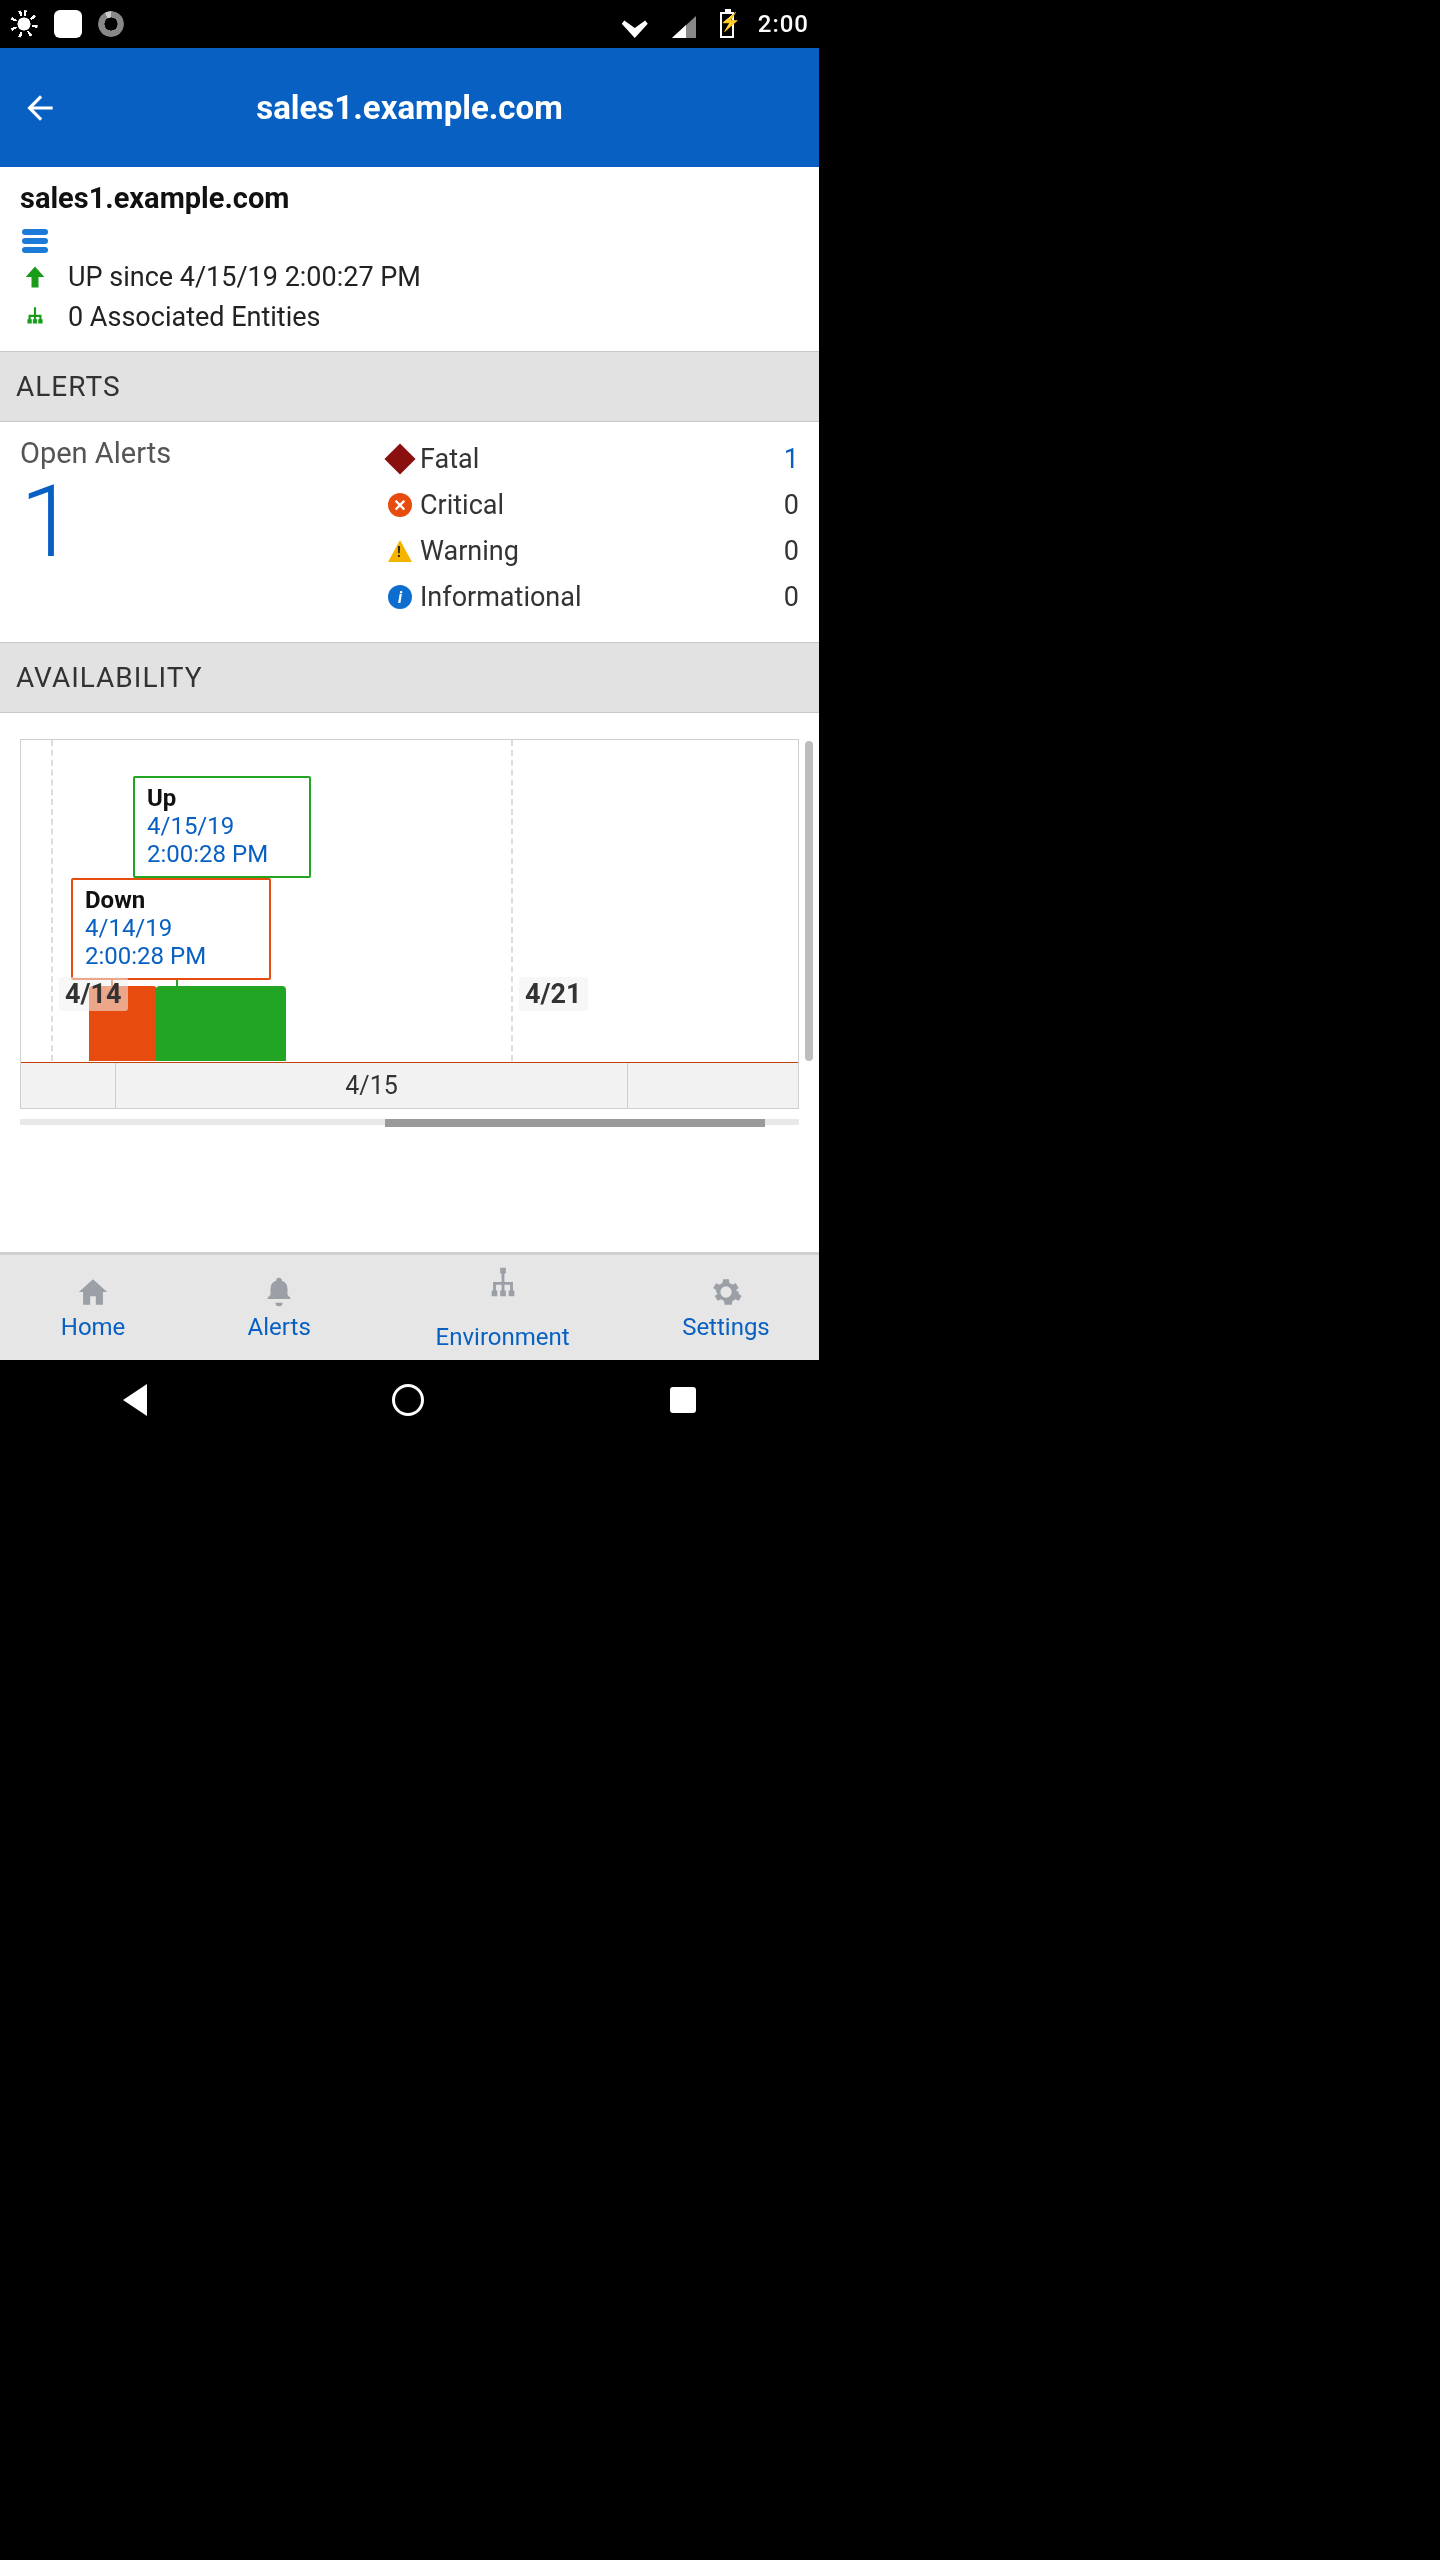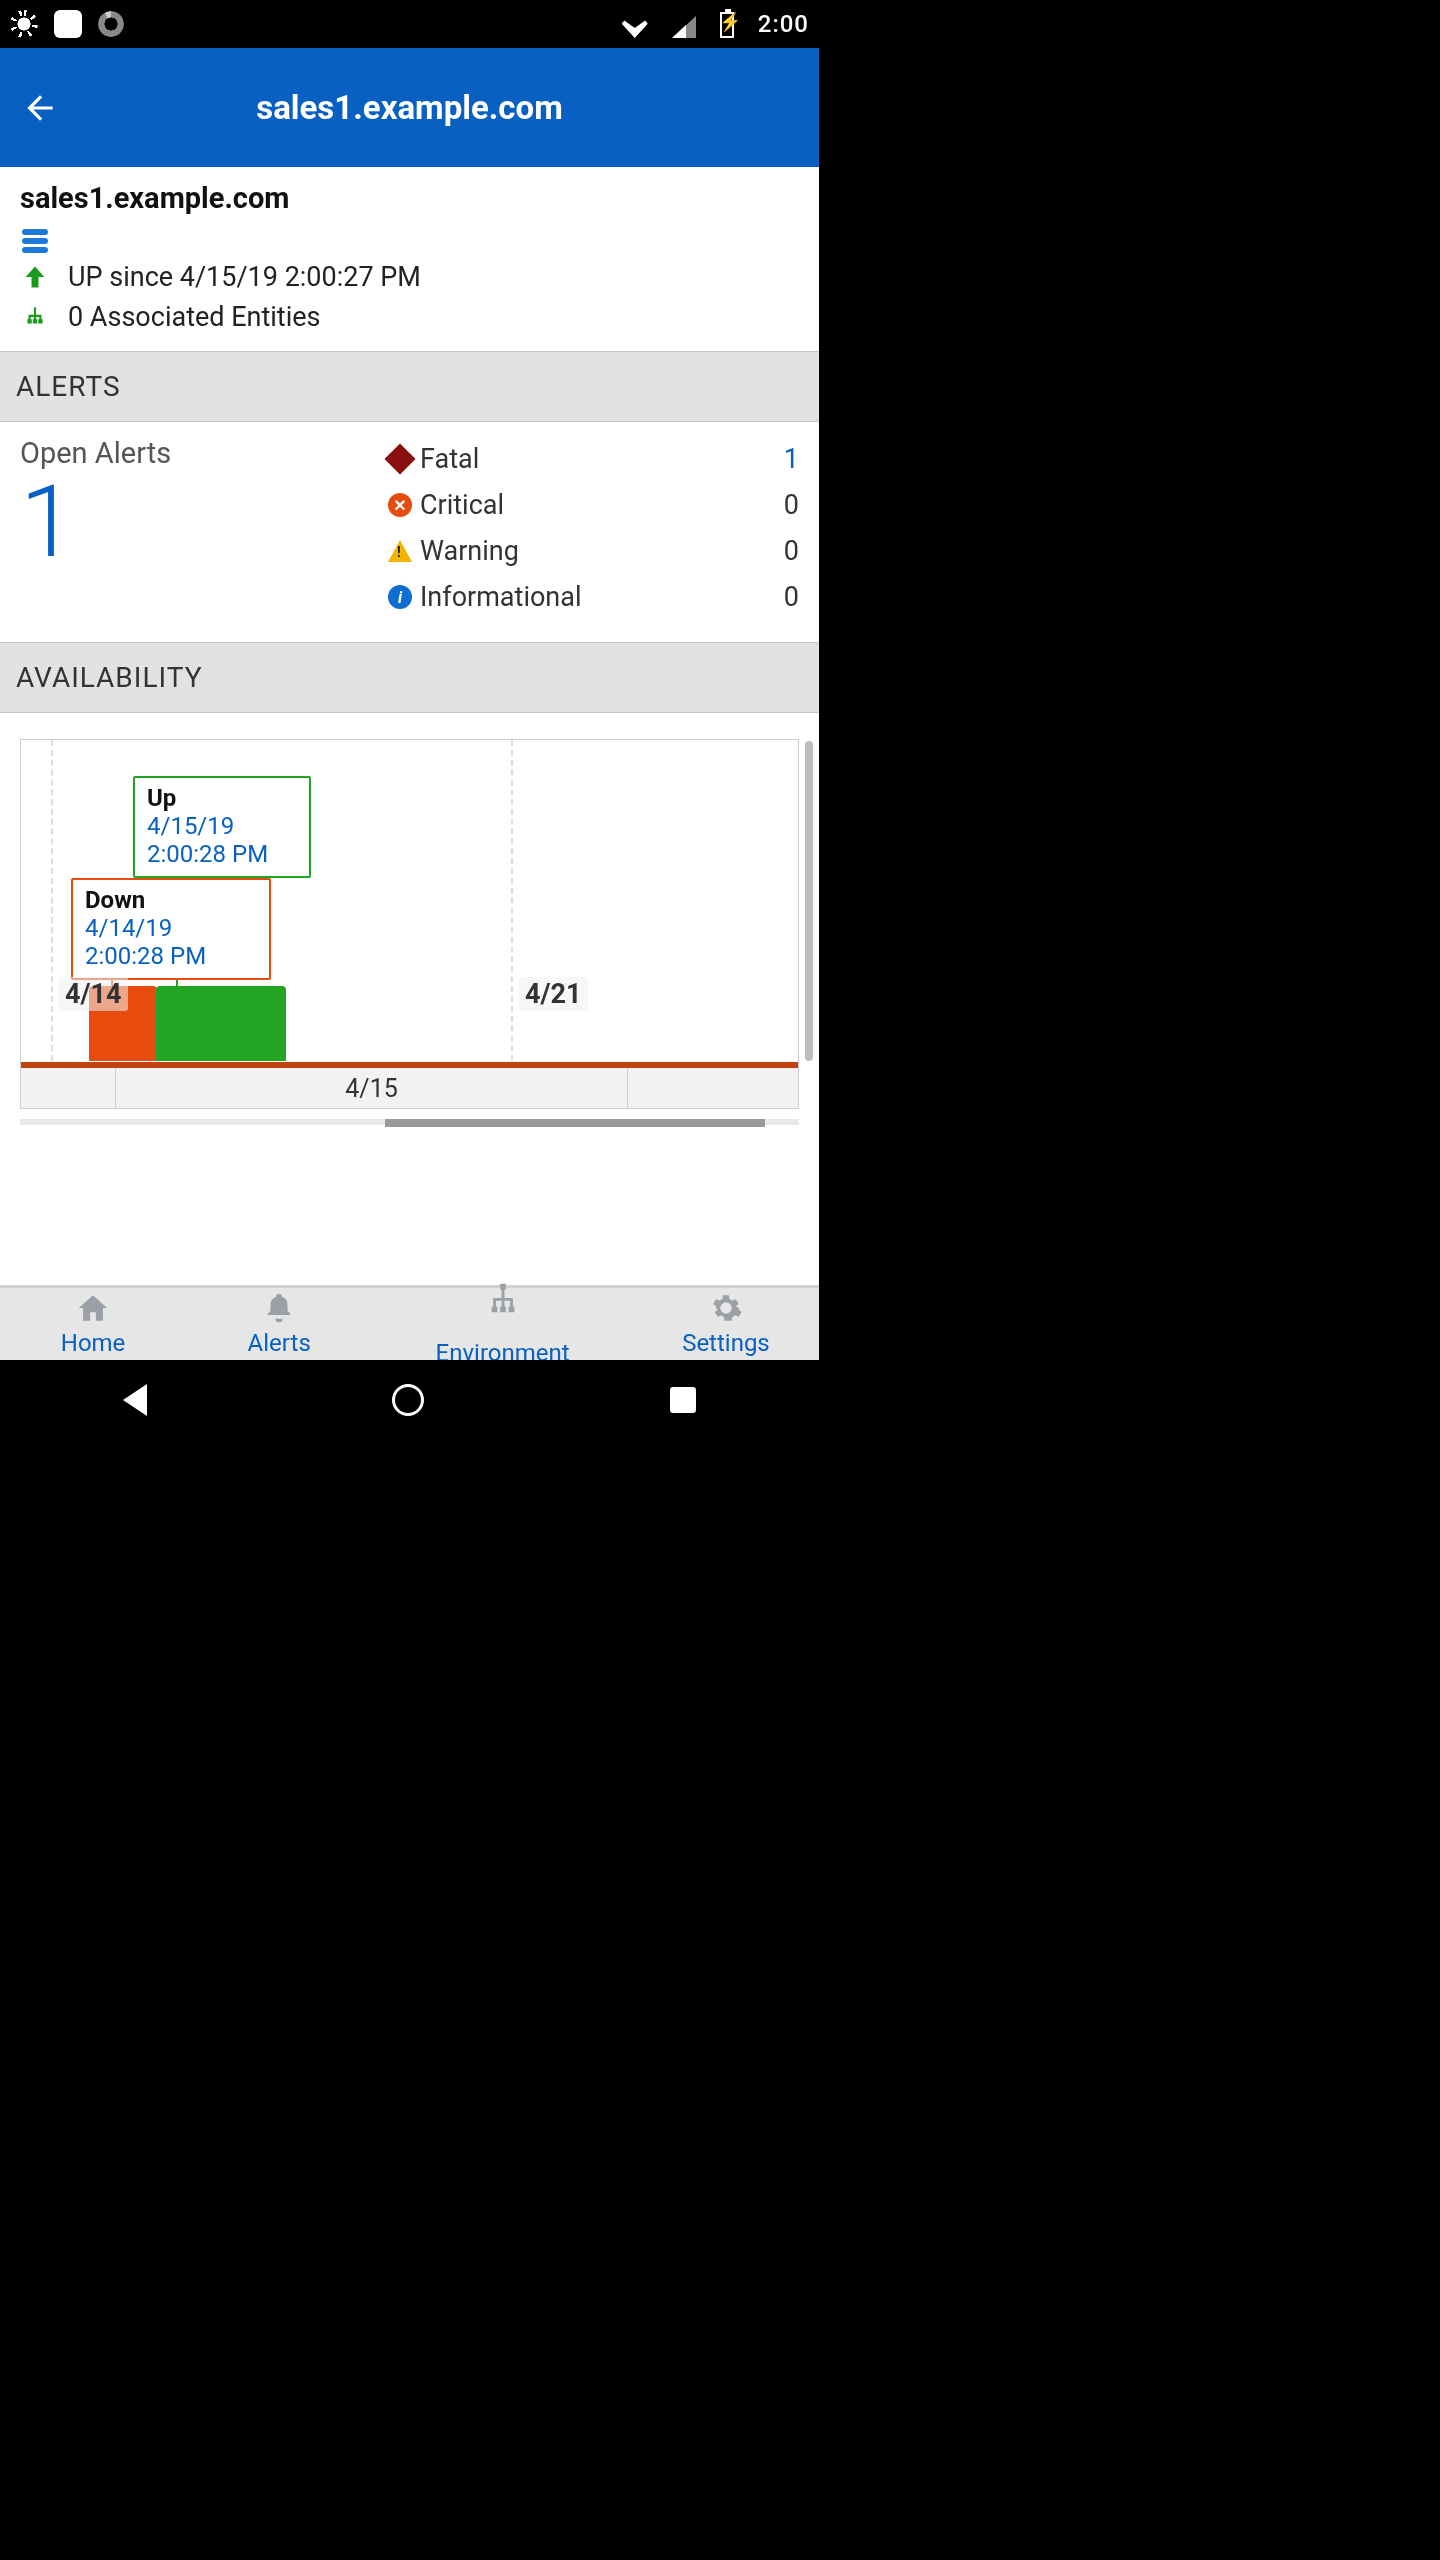--- a/index.html
+++ b/index.html
@@ -62,39 +62,39 @@
   .avail-wrap{padding:26px 20px 4px;position:relative;}
   .chart-box{position:relative;height:370px;border:1px solid #cfcfcf;background:#fff;}
   .grid-v{position:absolute;top:0;bottom:47px;border-left:2px dashed #ddd;}
   .gv1{left:30px;} .gv2{left:490px;}
   .chart-area{position:absolute;left:0;right:0;bottom:47px;top:0;}
   .bar{position:absolute;bottom:0;}
   .bar-down{left:68px;width:68px;height:75px;background:#e74c0e;border-radius:4px 4px 0 0;}
   .bar-up{left:135px;width:130px;height:75px;background:#22a522;border-radius:4px 4px 0 0;}
   .date-tick{position:absolute;bottom:50px;font-size:27px;font-weight:700;color:#333;background:rgba(240,240,240,.55);padding:1px 6px;border-radius:3px;}
   .dt1{left:38px;} .dt2{left:498px;}
-  .bottom-strip{position:absolute;left:0;right:0;bottom:0;height:46px;background:#f2f2f2;border-top:6px solid #c2410c;display:flex;}
+  .bottom-strip{position:absolute;left:0;right:0;bottom:0;height:46px;background:#f2f2f2;border-top:1px solid #c2410c;display:flex;}
   .bstrip-cell{border-right:1px solid #cfcfcf;display:flex;align-items:center;justify-content:center;font-size:25px;color:#333;}
   .bc1{width:95px;} .bc2{flex:1;} .bc3{width:170px;border-right:none;}
   .callout{position:absolute;background:#fff;padding:6px 12px 8px;border:2px solid;border-radius:2px;}
   .callout .ct{font-size:24px;font-weight:700;color:#111;}
   .callout .cd{font-size:24px;color:#0860c3;}
   .call-up{left:112px;top:36px;border-color:#22a522;width:178px;}
   .call-down{left:50px;top:138px;border-color:#e74c0e;width:200px;}
   .stem{position:absolute;width:2px;}
   .stem-up{left:155px;top:110px;height:140px;background:#22a522;}
   .stem-up::before{content:"";position:absolute;top:-3px;left:-6px;width:0;height:0;border-left:7px solid transparent;border-right:7px solid transparent;border-top:10px solid #22a522;}
   .stem-down{left:90px;top:212px;height:76px;background:#e74c0e;}
   .stem-down::before{content:"";position:absolute;top:-3px;left:-6px;width:0;height:0;border-left:7px solid transparent;border-right:7px solid transparent;border-top:10px solid #e74c0e;}
   .side-scroll{position:absolute;right:6px;top:28px;width:8px;height:320px;background:#bdbdbd;border-radius:4px;}
   .h-scroll{height:8px;margin:10px 0 0;background:transparent;position:relative;}
   .h-scroll .track{position:absolute;left:0;right:0;height:6px;background:#e8e8e8;}
   .h-scroll .thumb{position:absolute;left:365px;width:380px;height:8px;background:#9a9a9a;}
   
-  .tabs { height:75px; background:#e6e6e6; border-top:3px solid #d0d0d0; display:flex;align-items:center; }
+  .tabs { height:108px; background:#e6e6e6; border-top:3px solid #d0d0d0; display:flex; }
   .tab { flex:1; display:flex; flex-direction:column; align-items:center; justify-content:center; gap:4px; color:#0860c3; font-size:24px;}
   .tab.wide{flex:1.4;gap:24px;}
   .tab svg{width:40px;height:34px;fill:#9aa0a6;}
   
   .navbar{height:80px;background:#000;display:flex;align-items:center;justify-content:space-around;}
   .nav-tri{width:0;height:0;border-top:16px solid transparent;border-bottom:16px solid transparent;border-right:24px solid #fff;}
   .nav-circ{width:32px;height:32px;border:3px solid #fff;border-radius:50%;}
   .nav-sq{width:26px;height:26px;background:#fff;border-radius:3px;}
 </style>
 </head>

